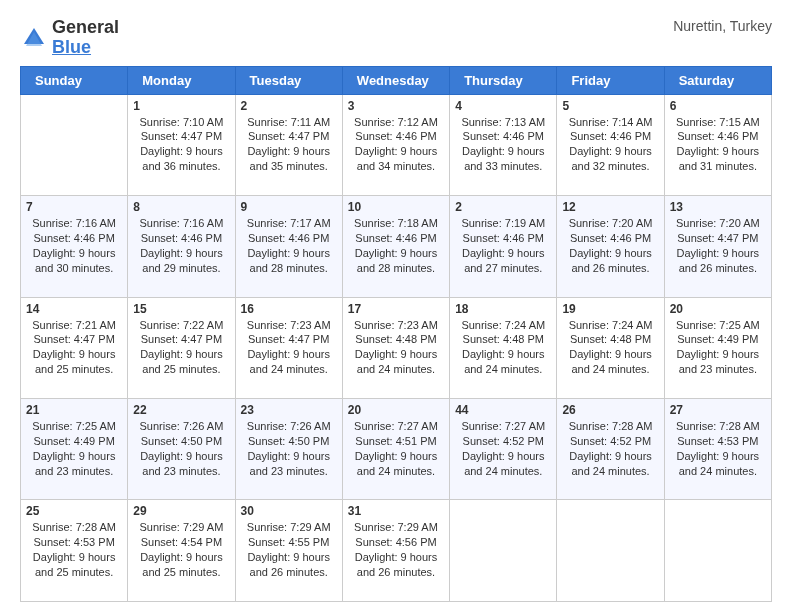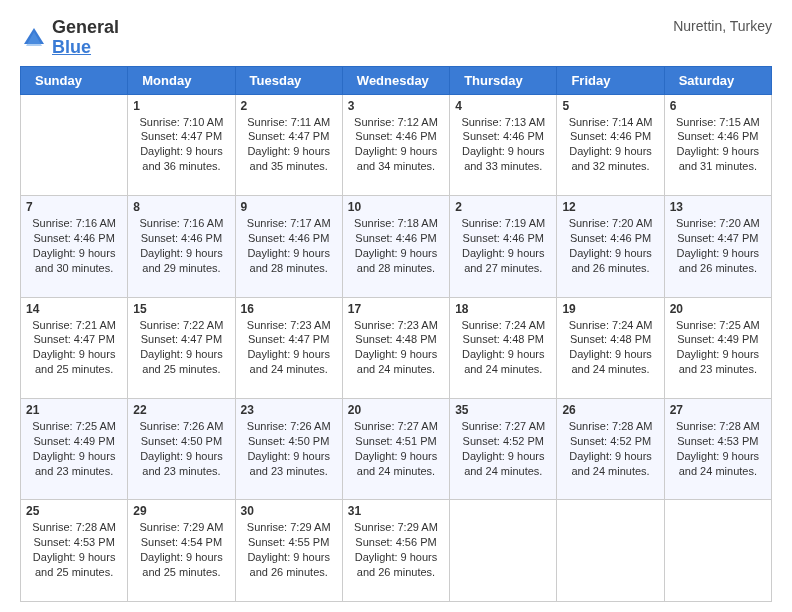--- a/index.html
+++ b/index.html
@@ -241,21 +241,21 @@
           </td>
           <td>
             <span class="day-number">23</span>
             <div class="cell-info">Sunrise: 7:26 AM<br>Sunset: 4:50 PM<br>Daylight: 9 hours and 23 minutes.</div>
           </td>
           <td>
             <span class="day-number">20</span>
             <div class="cell-info">Sunrise: 7:27 AM<br>Sunset: 4:51 PM<br>Daylight: 9 hours and 24 minutes.</div>
           </td>
           <td>
-            <span class="day-number">35</span>
+            <span class="day-number">44</span>
             <div class="cell-info">Sunrise: 7:27 AM<br>Sunset: 4:52 PM<br>Daylight: 9 hours and 24 minutes.</div>
           </td>
           <td>
             <span class="day-number">26</span>
             <div class="cell-info">Sunrise: 7:28 AM<br>Sunset: 4:52 PM<br>Daylight: 9 hours and 24 minutes.</div>
           </td>
           <td>
             <span class="day-number">27</span>
             <div class="cell-info">Sunrise: 7:28 AM<br>Sunset: 4:53 PM<br>Daylight: 9 hours and 24 minutes.</div>
           </td>

